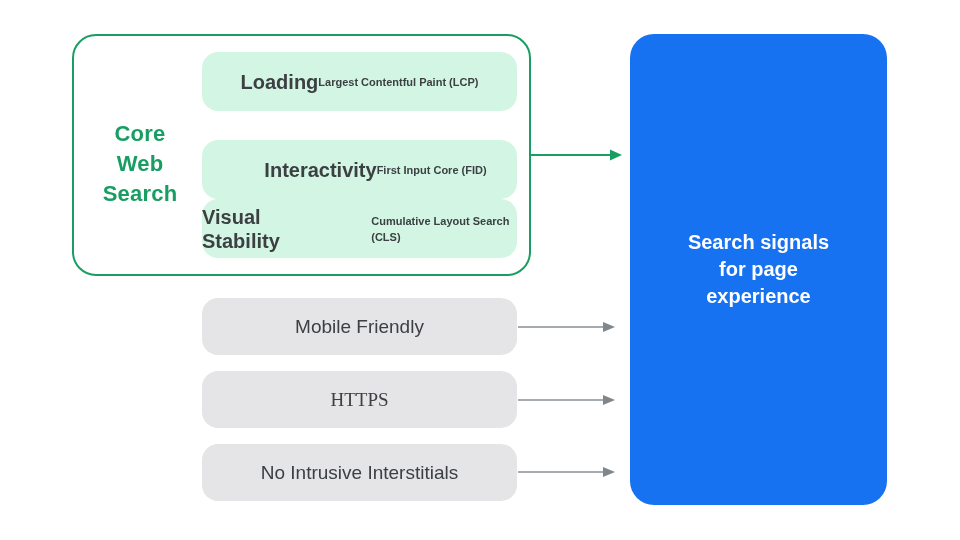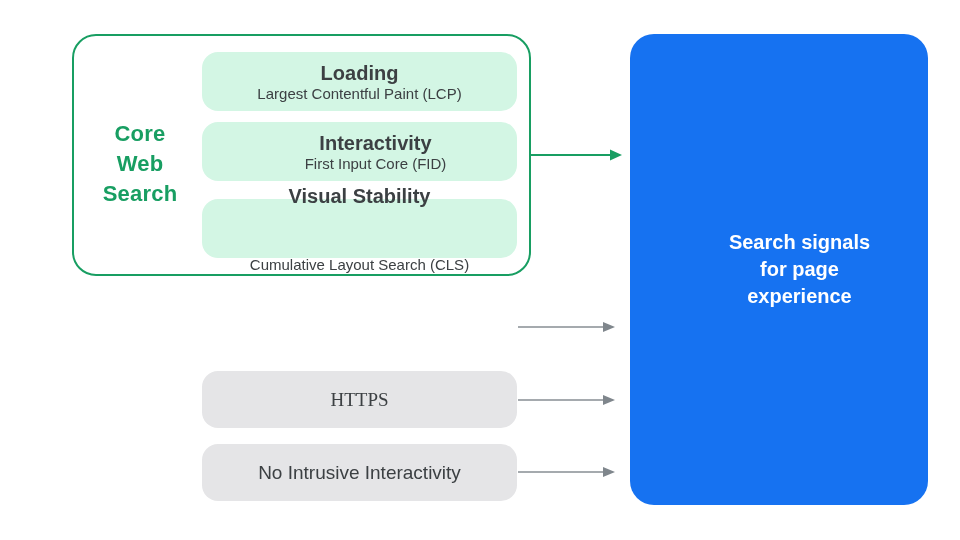--- a/index.html
+++ b/index.html
@@ -42,42 +42,42 @@
     white-space: pre-line;
   }
 
   
   .pill {
     position: absolute;
     left: 202px;
     width: 315px;
     border-radius: 16px;
     display: flex;
-    flex-direction: column;
+    flex-direction: row;
     align-items: center;
     justify-content: center;
     box-sizing: border-box;
   }
   .pill.mint {
     background: var(--mint, #D3F6E4);
     height: 59px;
   }
   .pill.gray {
     background: var(--gray_box, #E5E5E7);
     height: 57px;
   }
   .pill-title {
     font-size: 20px;
     font-weight: 700;
     line-height: 24px;
     color: var(--text_dark, #3C4043);
   }
   .pill-sub {
-    font-size: 15px;
-    font-weight: 400;
+    font-size: 11px;
+    font-weight: 700;
     line-height: 16px;
     margin-top: 1px;
     color: var(--text_dark, #3C4043);
   }
   .pill-label {
     font-size: 19px;
     font-weight: 400;
     color: var(--text_dark, #3C4043);
   }
 
@@ -86,21 +86,20 @@
     position: absolute;
     left: 630px;
     top: 34px;
     width: 257px;
     height: 471px;
     border-radius: 24px;
     background: var(--blue, #1672F1);
     display: flex;
     align-items: center;
     justify-content: center;
-    padding-left: 41px;
   }
   .result-label {
     color: var(--text_white, #ffffff);
     font-size: 20px;
     font-weight: 700;
     line-height: 27px;
     text-align: center;
     white-space: pre-line;
   }
 
@@ -127,37 +126,40 @@
 
   <div class="cwv-label">Core
 Web
 Search</div>
 
   <div class="pill mint" style="top:52px;">
     <div class="pill-title">Loading</div>
     <div class="pill-sub">Largest Contentful Paint (LCP)</div>
   </div>
 
-  <div class="pill mint" style="top:122px;padding-left:32px;">
+  <div class="pill mint" style="top:140px;padding-left:32px;">
     <div class="pill-title">Interactivity</div>
     <div class="pill-sub">First Input Core (FID)</div>
   </div>
 
   <div class="pill mint" style="top:199px;gap:48px;">
     <div class="pill-title">Visual Stability</div>
     <div class="pill-sub">Cumulative Layout Search (CLS)</div>
   </div>
 
+  <div class="pill gray" style="top:298px;">
+    <div class="pill-label">Mobile Friendly</div>
+  </div>
 
   <div class="pill gray" style="top:371px;font-family:Liberation Serif, serif;">
     <div class="pill-label">HTTPS</div>
   </div>
 
   <div class="pill gray" style="top:444px;">
-    <div class="pill-label">No Intrusive Interactivity</div>
+    <div class="pill-label">No Intrusive Interstitials</div>
   </div>
 
   <div class="result-box">
     <div class="result-label">Search signals
 for page
 experience</div>
   </div>
 
   <svg class="arrows" viewBox="0 0 960 540">
     <g>

